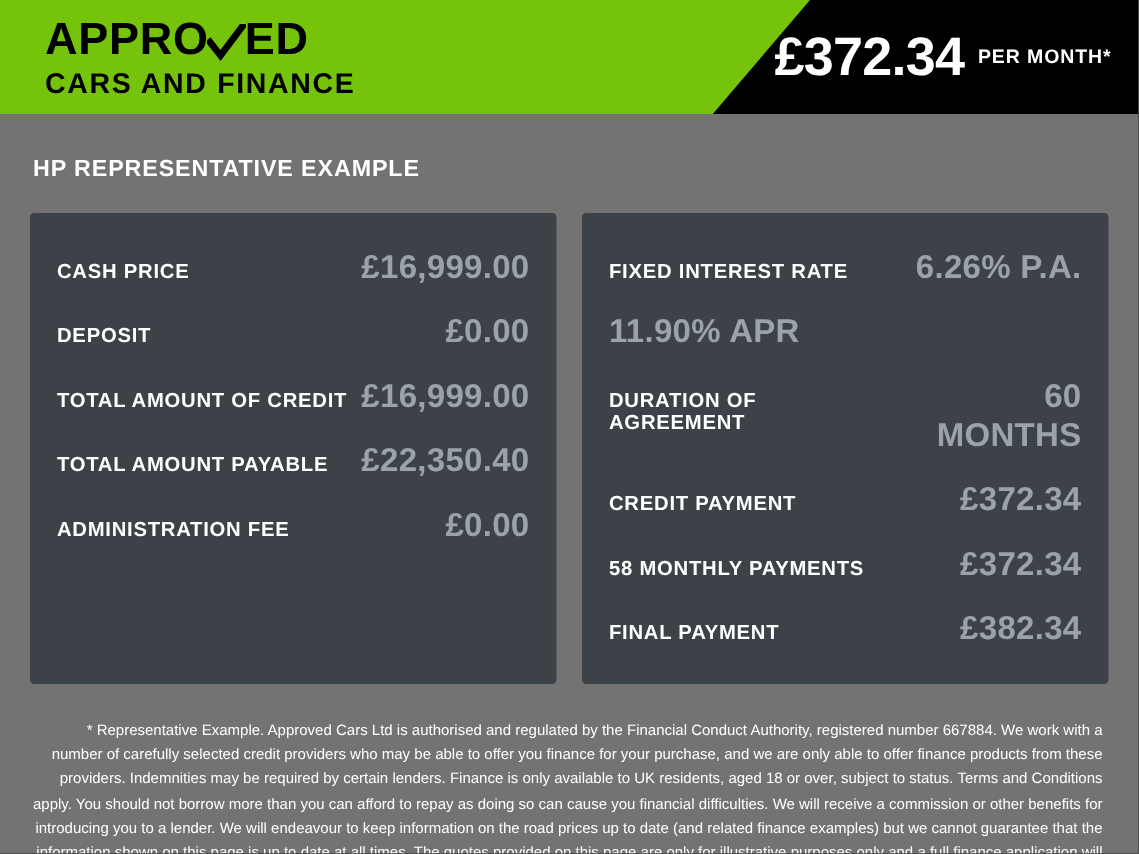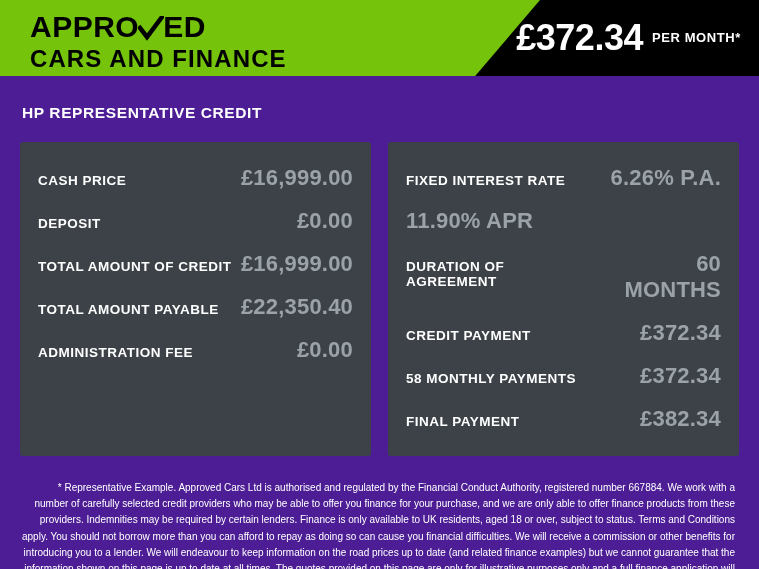--- a/index.html
+++ b/index.html
@@ -6,21 +6,21 @@
   html, body {
     margin: 0;
     padding: 0;
     background: #2b2f33;
     font-family: "Liberation Sans", sans-serif;
   }
   .page {
     width: 759px;
     height: 569px;
     position: relative;
-    background: #4c1d95;
+    background: #737373;
     overflow: hidden;
   }
 
   
   .header {
     position: relative;
     height: 76px;
     width: 100%;
     background: #000000;
     display: flex;
@@ -52,21 +52,21 @@
   .logo-top .tick {
     display: inline-block;
     width: 26px;
     height: 26px;
     position: relative;
     margin: 0 -1px 0 -1px;
     vertical-align: middle;
   }
   .logo-top .tick svg { position: absolute; left: 0; top: 2px; }
   .logo-bottom {
-    font-size: 24px;
+    font-size: 19px;
     font-weight: bold;
     letter-spacing: 1.1px;
     margin-top: 5px;
   }
   .price-block {
     position: absolute;
     right: 18px;
     top: 0;
     height: 76px;
     display: flex;
@@ -157,21 +157,21 @@
       </div>
       <div class="logo-bottom">CARS AND FINANCE</div>
     </div>
 
     <div class="price-block">
       <span class="price-amount">£372.34</span>
       <span class="price-suffix">PER MONTH*</span>
     </div>
   </div>
 
-  <div class="section-title">HP REPRESENTATIVE CREDIT</div>
+  <div class="section-title">HP REPRESENTATIVE EXAMPLE</div>
 
   <div class="panels">
 
     <div class="panel">
       <div class="row">
         <span class="row-label">CASH PRICE</span>
         <span class="row-value">£16,999.00</span>
       </div>
       <div class="row">
         <span class="row-label">DEPOSIT</span>

